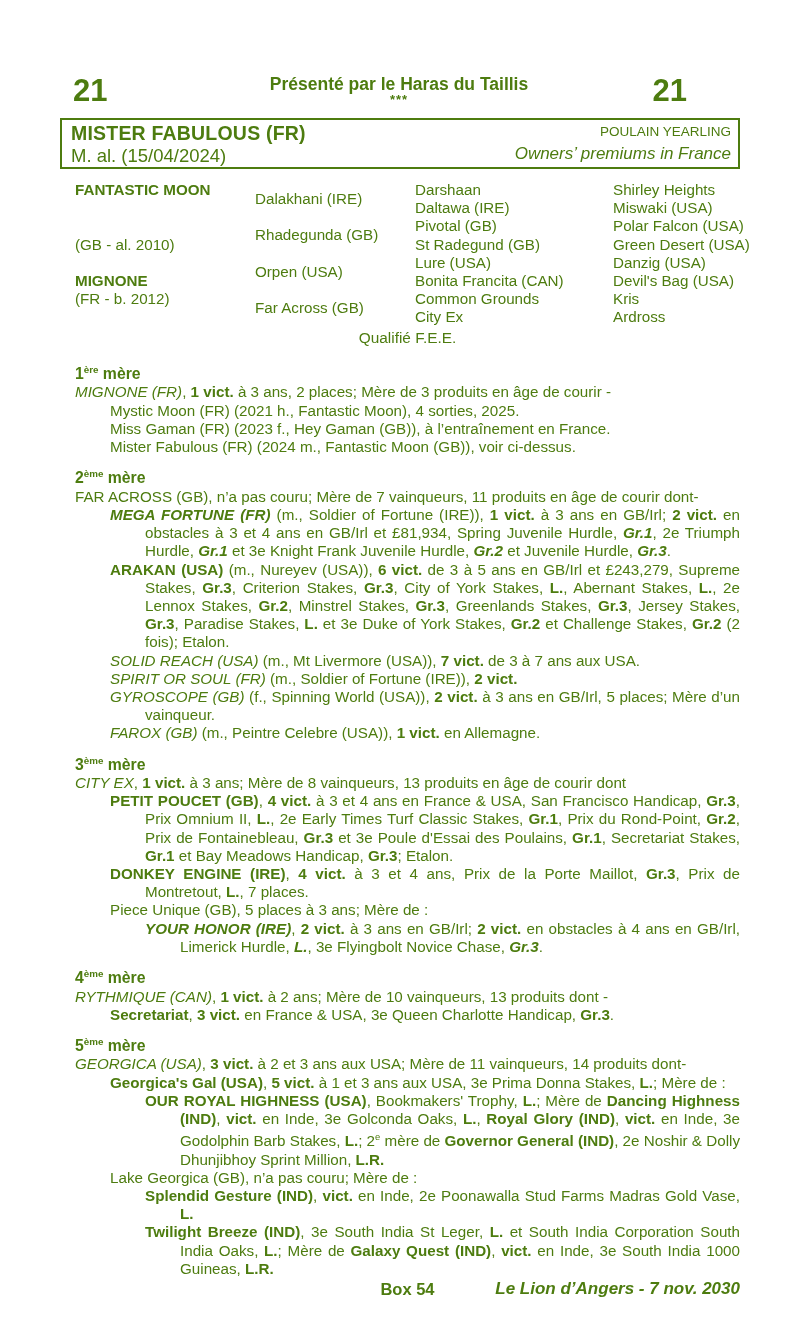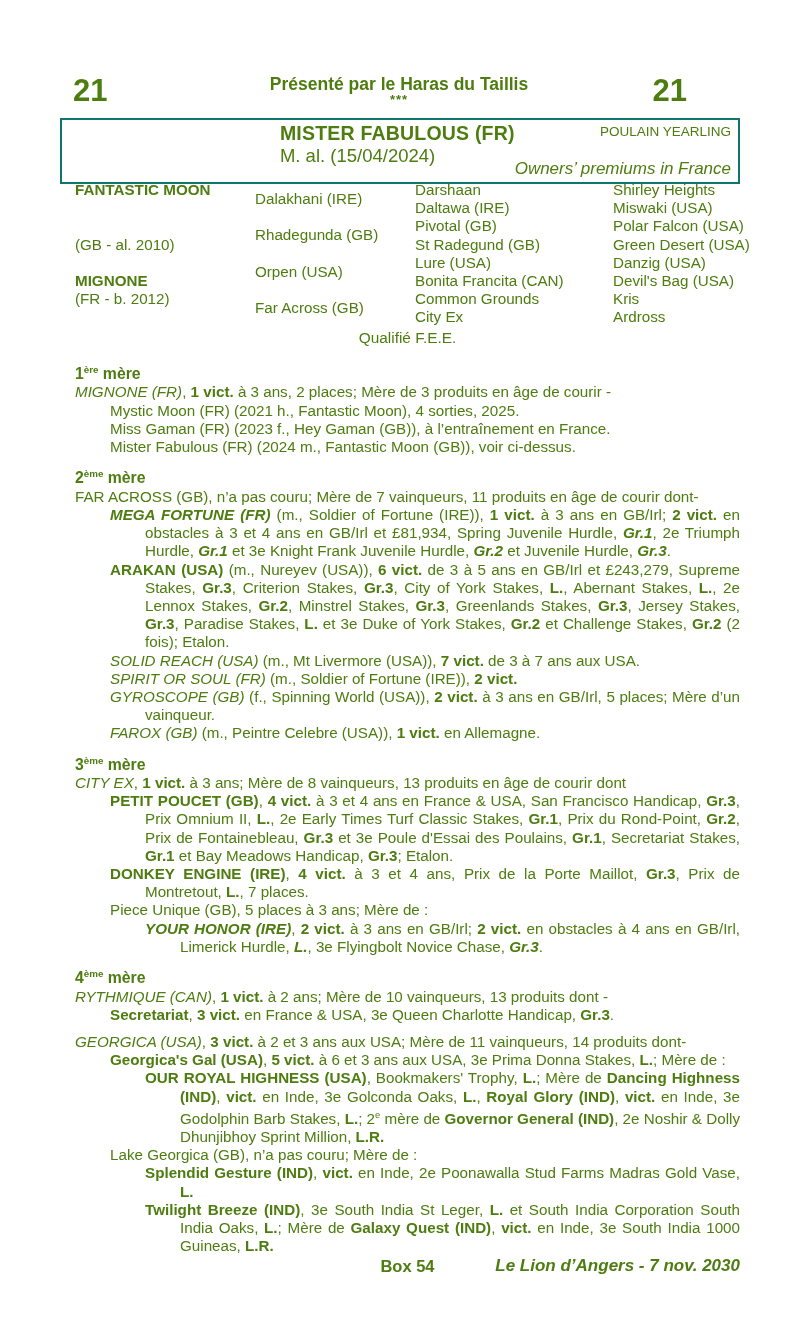--- a/index.html
+++ b/index.html
@@ -9,22 +9,22 @@
   }
   
   .hdr { position:absolute; top:74px; left:0; width:100%; }
   .lot { position:absolute; top:2px; font-size:31px; font-weight:bold; line-height:30px; }
   .lot-left { left:73px; }
   .lot-right { right:111px; }
   .presenter { text-align:center; font-weight:bold; font-size:17.5px; line-height:20px; }
   .stars { text-align:center; font-weight:bold; font-size:13px; line-height:12px; letter-spacing:1px; }
   
   .title-box {
-    position:absolute; top:118px; left:60px; width:680px; height:66px; box-sizing:border-box;
-    border:2px solid #0f766e; display:flex; justify-content:flex-end; padding:2px 7px 2px 9px;
+    position:absolute; top:118px; left:60px; width:680px; height:51px; box-sizing:border-box;
+    border:2px solid #4d7c0f; display:flex; justify-content:space-between; padding:2px 7px 2px 9px;
   }
   .horse-name { font-weight:bold; font-size:19.5px; line-height:23px; letter-spacing:0.2px; }
   .horse-birth { font-size:18.5px; line-height:22px; }
   .tb-right { text-align:right; display:flex; flex-direction:column; justify-content:space-between; padding:2px 0 1px 0; }
   .horse-type { font-size:13.5px; line-height:15px; }
   .premiums { font-style:italic; font-size:17px; line-height:20px; }
   
   .pedigree {
     position:absolute; top:181px; left:75px; width:665px;
     display:grid; grid-template-columns:180px 160px 198px 1fr;
@@ -135,22 +135,23 @@
           <div class="para lvl1"><span class="b">DONKEY ENGINE (IRE)</span><span>, </span><span class="b">4 vict.</span><span> à 3 et 4 ans, Prix de la Porte Maillot, </span><span class="b">Gr.3</span><span>, Prix de Montretout, </span><span class="b">L.</span><span>, 7 places.</span></div>
           <div class="para lvl1"><span>Piece Unique (GB), 5 places à 3 ans; Mère de :</span></div>
           <div class="para lvl2"><span class="bi">YOUR HONOR (IRE)</span><span>, </span><span class="b">2 vict.</span><span> à 3 ans en GB/Irl; </span><span class="b">2 vict.</span><span> en obstacles à 4 ans en GB/Irl, Limerick Hurdle, </span><span class="bi">L.</span><span>, 3e Flyingbolt Novice Chase, </span><span class="bi">Gr.3</span><span>.</span></div>
         </div>
         <div class="section">
           <div class="sec-h"><span>4</span><span class="sup">ème</span><span> mère</span></div>
           <div class="para lvl0"><span class="i">RYTHMIQUE (CAN)</span><span>, </span><span class="b">1 vict.</span><span> à 2 ans; Mère de 10 vainqueurs, 13 produits dont -</span></div>
           <div class="para lvl1"><span class="b">Secretariat</span><span>, </span><span class="b">3 vict.</span><span> en France &amp; USA, 3e Queen Charlotte Handicap, </span><span class="b">Gr.3</span><span>.</span></div>
         </div>
         <div class="section">
+          <div class="sec-h"><span>5</span><span class="sup">ème</span><span> mère</span></div>
           <div class="para lvl0"><span class="i">GEORGICA (USA)</span><span>, </span><span class="b">3 vict.</span><span> à 2 et 3 ans aux USA; Mère de 11 vainqueurs, 14 produits dont-</span></div>
-          <div class="para lvl1"><span class="b">Georgica's Gal (USA)</span><span>, </span><span class="b">5 vict.</span><span> à 6 et 3 ans aux USA, 3e Prima Donna Stakes, </span><span class="b">L.</span><span>; Mère de :</span></div>
+          <div class="para lvl1"><span class="b">Georgica's Gal (USA)</span><span>, </span><span class="b">5 vict.</span><span> à 1 et 3 ans aux USA, 3e Prima Donna Stakes, </span><span class="b">L.</span><span>; Mère de :</span></div>
           <div class="para lvl2"><span class="b">OUR ROYAL HIGHNESS (USA)</span><span>, Bookmakers' Trophy, </span><span class="b">L.</span><span>; Mère de </span><span class="b">Dancing Highness (IND)</span><span>, </span><span class="b">vict.</span><span> en Inde, 3e Golconda Oaks, </span><span class="b">L.</span><span>, </span><span class="b">Royal Glory (IND)</span><span>, </span><span class="b">vict.</span><span> en Inde, 3e Godolphin Barb Stakes, </span><span class="b">L.</span><span>; 2</span><span class="sup">e</span><span> mère de </span><span class="b">Governor General (IND)</span><span>, 2e Noshir &amp; Dolly Dhunjibhoy Sprint Million, </span><span class="b">L.R.</span></div>
           <div class="para lvl1"><span>Lake Georgica (GB), n’a pas couru; Mère de :</span></div>
           <div class="para lvl2"><span class="b">Splendid Gesture (IND)</span><span>, </span><span class="b">vict.</span><span> en Inde, 2e Poonawalla Stud Farms Madras Gold Vase, </span><span class="b">L.</span></div>
           <div class="para lvl2"><span class="b">Twilight Breeze (IND)</span><span>, 3e South India St Leger, </span><span class="b">L.</span><span> et South India Corporation South India Oaks, </span><span class="b">L.</span><span>; Mère de </span><span class="b">Galaxy Quest (IND)</span><span>, </span><span class="b">vict.</span><span> en Inde, 3e South India 1000 Guineas, </span><span class="b">L.R.</span></div>
         </div>
       </div>
     <div class="footer">
       <span class="box-num">Box 54</span>
       <span class="venue">Le Lion d’Angers - 7 nov. 2030</span>
     </div>

